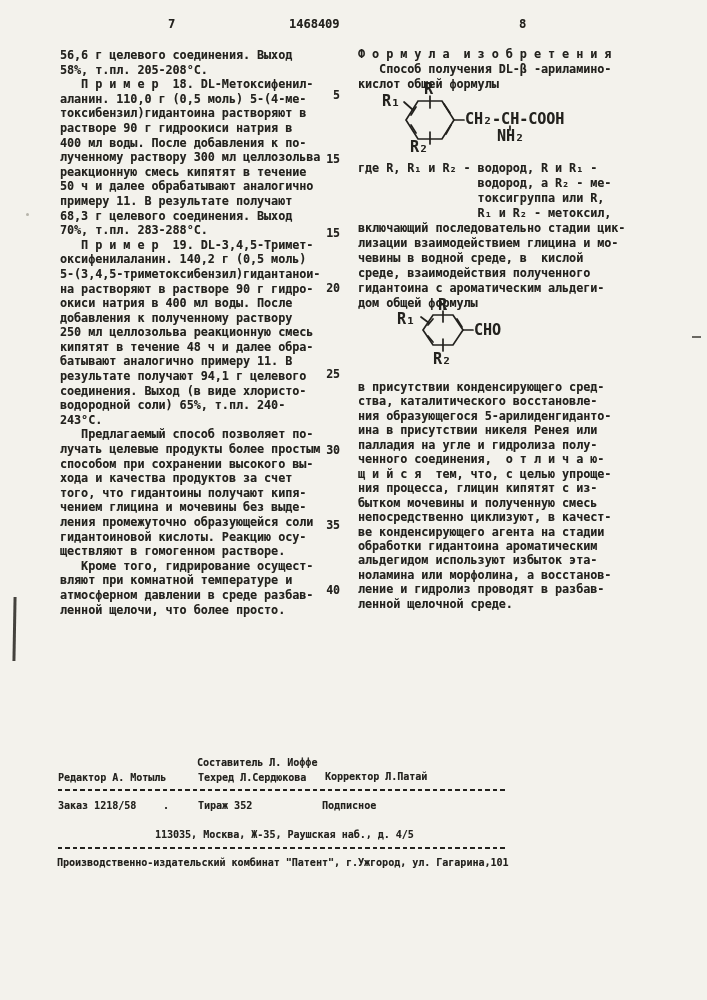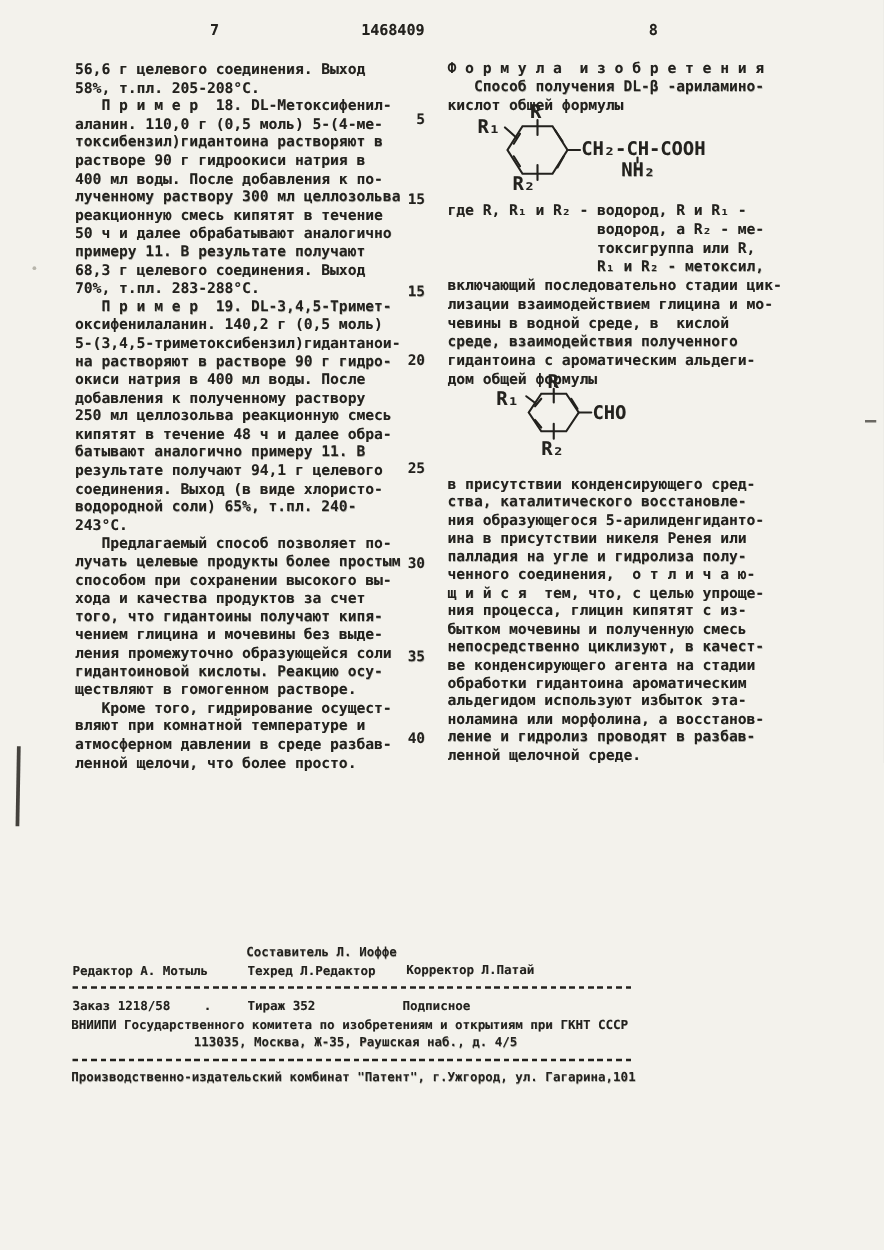--- a/index.html
+++ b/index.html
@@ -162,31 +162,30 @@
 непосредственно циклизуют, в качест-
 ве конденсирующего агента на стадии
 обработки гидантоина ароматическим
 альдегидом используют избыток эта-
 ноламина или морфолина, а восстанов-
 ление и гидролиз проводят в разбав-
 ленной щелочной среде.</pre>
 
   <span class="ft" style="left:197px;top:757px">Составитель Л. Иоффе</span>
   <span class="ft" style="left:58px;top:772px">Редактор А. Мотыль</span>
-  <span class="ft" style="left:198px;top:772px">Техред Л.Редактор</span>
+  <span class="ft" style="left:198px;top:772px">Техред Л.Сердюкова</span>
   <span class="ft" style="left:325px;top:771px">Корректор Л.Патай</span>
 
   <div class="dashline" style="top:789px"></div>
 
   <span class="ft" style="left:58px;top:800px">Заказ 1218/58</span>
   <span class="ft" style="left:163px;top:800px">.</span>
   <span class="ft" style="left:198px;top:800px">Тираж 352</span>
   <span class="ft" style="left:322px;top:800px">Подписное</span>
 
-  <span class="ft" style="left:57px;top:815px">ВНИИПИ Государственного комитета по изобретениям и открытиям при ГКНТ СССР</span>
   <span class="ft" style="left:155px;top:829px">113035, Москва, Ж-35, Раушская наб., д. 4/5</span>
 
   <div class="dashline" style="top:847px"></div>
 
   <span class="ft" style="left:57px;top:857px">Производственно-издательский комбинат "Патент", г.Ужгород, ул. Гагарина,101</span>
 
   <div class="artifact art-vline"></div>
   <div class="artifact art-dash"></div>
   <div class="artifact art-speck"></div>
 

